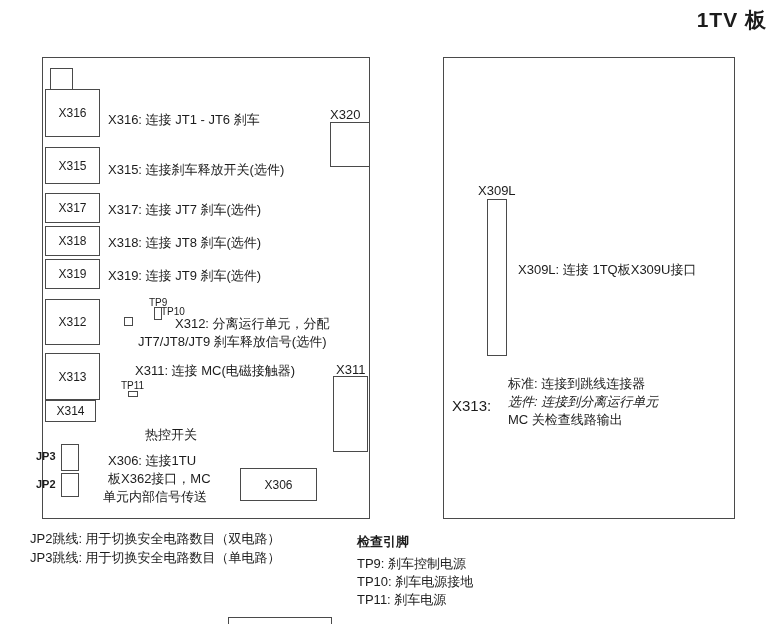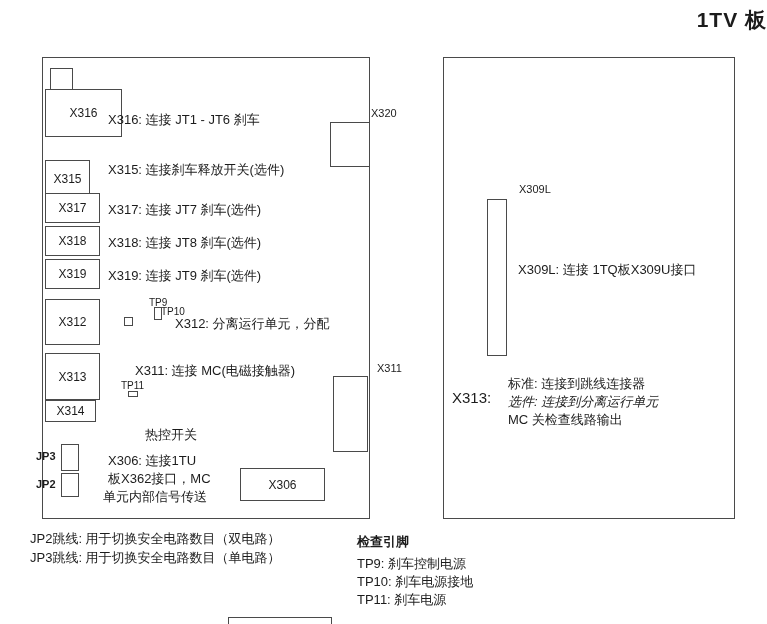--- a/index.html
+++ b/index.html
@@ -5,75 +5,76 @@
   * { margin:0; padding:0; box-sizing:border-box; }
   html,body { background:#ffffff; }
   body { font-family:"Liberation Sans","DejaVu Sans",sans-serif; color:#1c1c1c; }
   .canvas { position:relative; width:767px; height:624px; background:#ffffff; overflow:hidden; }
   .title { position:absolute; top:6px; left:0; width:100%; text-align:right;
            font-size:21px; font-weight:bold; letter-spacing:1px; }
   .board { position:absolute; border:1px solid #4a4a4a; background:#ffffff; }
   .conn  { position:absolute; border:1px solid #4a4a4a; background:#ffffff;
            display:flex; align-items:center; justify-content:center;
            font-size:12px; white-space:nowrap; }
-  .sidelabel { position:absolute; font-size:11px; white-space:nowrap;margin-left:41px; }
+  .sidelabel { position:absolute; font-size:13px; white-space:nowrap; }
   .txt   { position:absolute; font-size:13px; white-space:nowrap; }
-  .big   { font-size:15px; }
+  .big   { font-size:15px;margin-top:8px; }
   .tp-label  { position:absolute; font-size:10px; white-space:nowrap; }
   .tp-square { position:absolute; border:1px solid #4a4a4a; background:#ffffff; }
   .note  { position:absolute; font-size:13px; white-space:nowrap; }
   .bold  { font-weight:bold; }
   .jp-label { position:absolute; font-size:11px; font-weight:bold; white-space:nowrap; }
 </style>
 </head>
 <body>
 
 <div class="canvas">
 
   <div class="title">1TV 板</div>
 
   <div class="board" style="left:42px; top:57px; width:328px; height:462px;"></div>
 
   <div class="conn" style="left:50px; top:68px; width:23px; height:22px;"></div>
 
-  <div class="conn" style="left:45px; top:89px; width:77px; height:48px;">X316</div>
-  <div class="conn" style="left:45px; top:160px; width:45px; height:37px;">X315</div>
+  <div class="conn" style="left:45px; top:89px; width:55px; height:48px;">X316</div>
+  <div class="conn" style="left:45px; top:147px; width:55px; height:37px;">X315</div>
   <div class="conn" style="left:45px; top:193px; width:55px; height:30px;">X317</div>
   <div class="conn" style="left:45px; top:226px; width:55px; height:30px;">X318</div>
   <div class="conn" style="left:45px; top:259px; width:55px; height:30px;">X319</div>
   <div class="conn" style="left:45px; top:299px; width:55px; height:46px;">X312</div>
   <div class="conn" style="left:45px; top:353px; width:55px; height:47px;">X313</div>
   <div class="conn" style="left:45px; top:400px; width:51px; height:22px;">X314</div>
 
   <div class="jp-label" style="left:36px; top:450px;">JP3</div>
   <div class="conn" style="left:61px; top:444px; width:18px; height:27px;"></div>
   <div class="jp-label" style="left:36px; top:478px;">JP2</div>
   <div class="conn" style="left:61px; top:473px; width:18px; height:24px;"></div>
 
   <div class="sidelabel" style="left:330px; top:107px;">X320</div>
   <div class="conn" style="left:330px; top:122px; width:40px; height:45px;"></div>
 
   <div class="sidelabel" style="left:336px; top:362px;">X311</div>
   <div class="conn" style="left:333px; top:376px; width:35px; height:76px;"></div>
 
-  <div class="conn" style="left:240px; top:468px; width:85px; height:33px;">X306</div>
+  <div class="conn" style="left:240px; top:468px; width:77px; height:33px;">X306</div>
 
   <div class="tp-label" style="left:117px; top:306px;margin-left:44px;">TP10</div>
   <div class="tp-square" style="left:124px; top:317px; width:9px; height:9px;"></div>
   <div class="tp-label" style="left:149px; top:297px;">TP9</div>
   <div class="tp-square" style="left:154px; top:307px; width:8px; height:13px;"></div>
   <div class="tp-label" style="left:121px; top:380px;">TP11</div>
   <div class="tp-square" style="left:128px; top:391px; width:10px; height:6px;"></div>
 
   <div class="txt" style="left:108px; top:111px;">X316: 连接 JT1 - JT6 刹车</div>
   <div class="txt" style="left:108px; top:161px;">X315: 连接刹车释放开关(选件)</div>
   <div class="txt" style="left:108px; top:201px;">X317: 连接 JT7 刹车(选件)</div>
   <div class="txt" style="left:108px; top:234px;">X318: 连接 JT8 刹车(选件)</div>
   <div class="txt" style="left:108px; top:267px;">X319: 连接 JT9 刹车(选件)</div>
   <div class="txt" style="left:175px; top:315px;">X312: 分离运行单元，分配</div>
+  <div class="txt" style="left:138px; top:333px;">JT7/JT8/JT9 刹车释放信号(选件)</div>
   <div class="txt" style="left:135px; top:362px;">X311: 连接 MC(电磁接触器)</div>
   <div class="txt" style="left:145px; top:426px;">热控开关</div>
   <div class="txt" style="left:108px; top:452px;">X306: 连接1TU</div>
   <div class="txt" style="left:108px; top:470px;">板X362接口，MC</div>
   <div class="txt" style="left:103px; top:488px;">单元内部信号传送</div>
 
   <div class="board" style="left:443px; top:57px; width:292px; height:462px;"></div>
 
   <div class="sidelabel" style="left:478px; top:183px;">X309L</div>
   <div class="conn" style="left:487px; top:199px; width:20px; height:157px;"></div>

